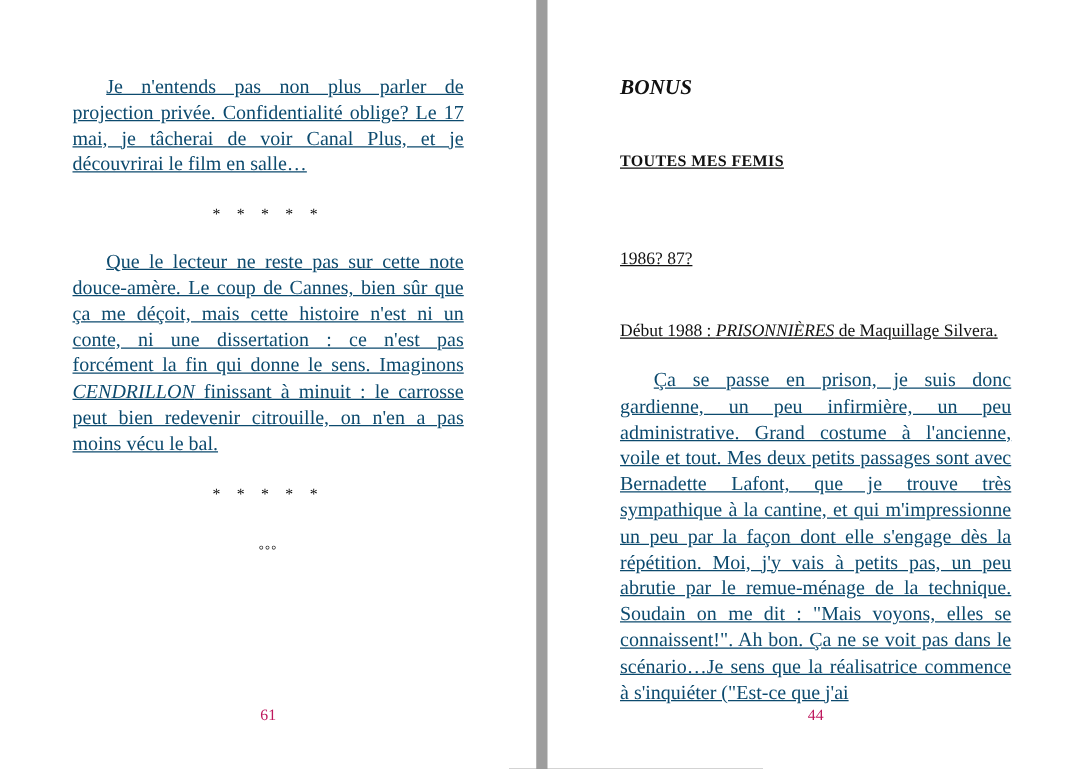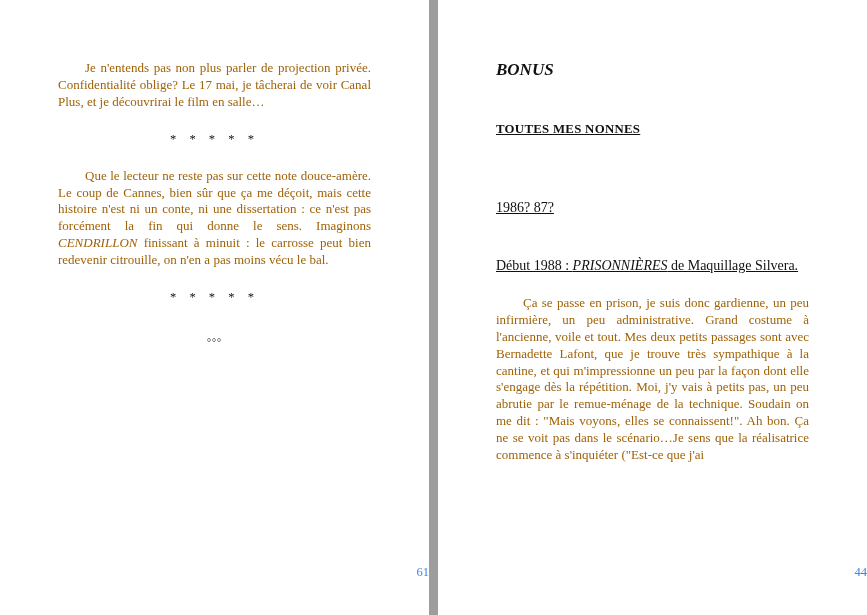--- a/index.html
+++ b/index.html
@@ -29,26 +29,27 @@
     width: 429px;
     height: 615px;
     padding: 30px 58px 0 58px;
   }
   .page-right {
     width: 429px;
     height: 615px;
     padding: 30px 58px 0 58px;
   }
   .body-text {
-    font-size: 13px;
+    font-size: 16px;
     line-height: 1.30;
     text-align: justify;
-    color: #a16207;
+    color: #0c4a6e;
     text-indent: 27px;
     margin: 0 0 0 0;
+    text-decoration: underline;
   }
   .body-text.no-indent {
     text-indent: 0;
   }
   .spacer-s { height: 11px; }
   .spacer-m { height: 21px; }
   .spacer-l { height: 30px; }
   .spacer-xl { height: 42px; }
   .stars {
     text-align: center;
@@ -62,23 +63,23 @@
     font-size: 10px;
     color: #111;
     margin: 0;
     letter-spacing: 1px;
   }
   .folio {
     position: absolute;
     bottom: 35px;
     left: 0;
     right: 0;
-    text-align: right;
+    text-align: center;
     font-size: 12.6px;
-    color: #3b82f6;
+    color: #be185d;
   }
   .heading-bonus {
     font-size: 17px;
     font-weight: bold;
     font-style: italic;
     color: #111;
     margin: 0;
   }
   .heading-section {
     font-size: 12.8px;
@@ -124,21 +125,21 @@
     <div class="folio">61</div>
   </div>
 
   <div class="page page-right">
     <div class="spacer-l"></div>
 
     <p class="heading-bonus">BONUS</p>
 
     <div class="spacer-xl"></div>
 
-    <p class="heading-section">TOUTES MES NONNES</p>
+    <p class="heading-section">TOUTES MES FEMIS</p>
 
     <div class="spacer-xl"></div>
     <div class="spacer-m"></div>
 
     <p class="sub-underline">1986? 87?</p>
 
     <div class="spacer-m"></div>
 
 
     <div class="spacer-m"></div>

